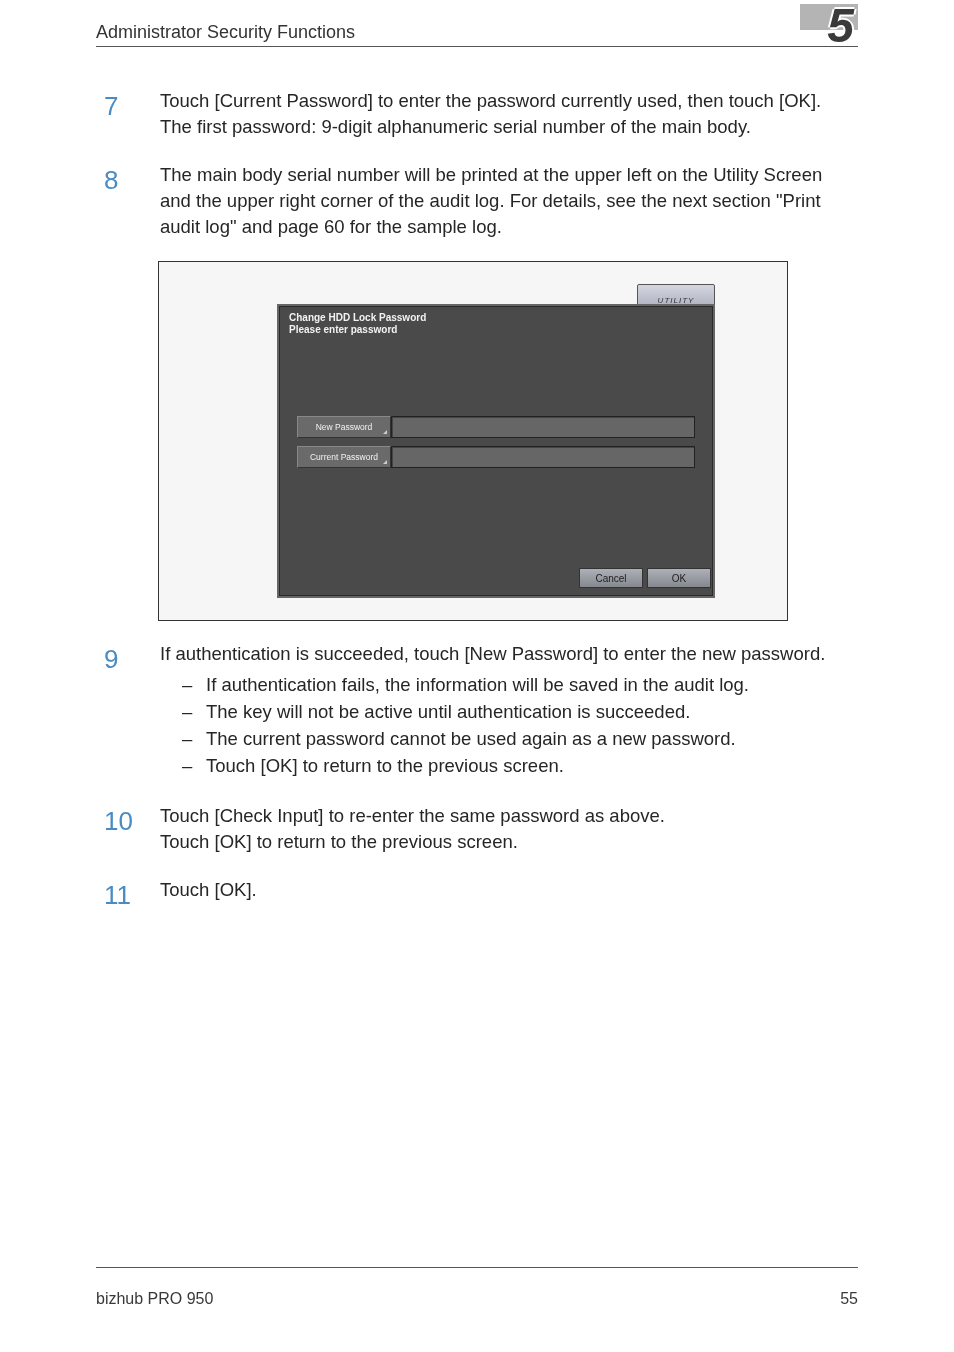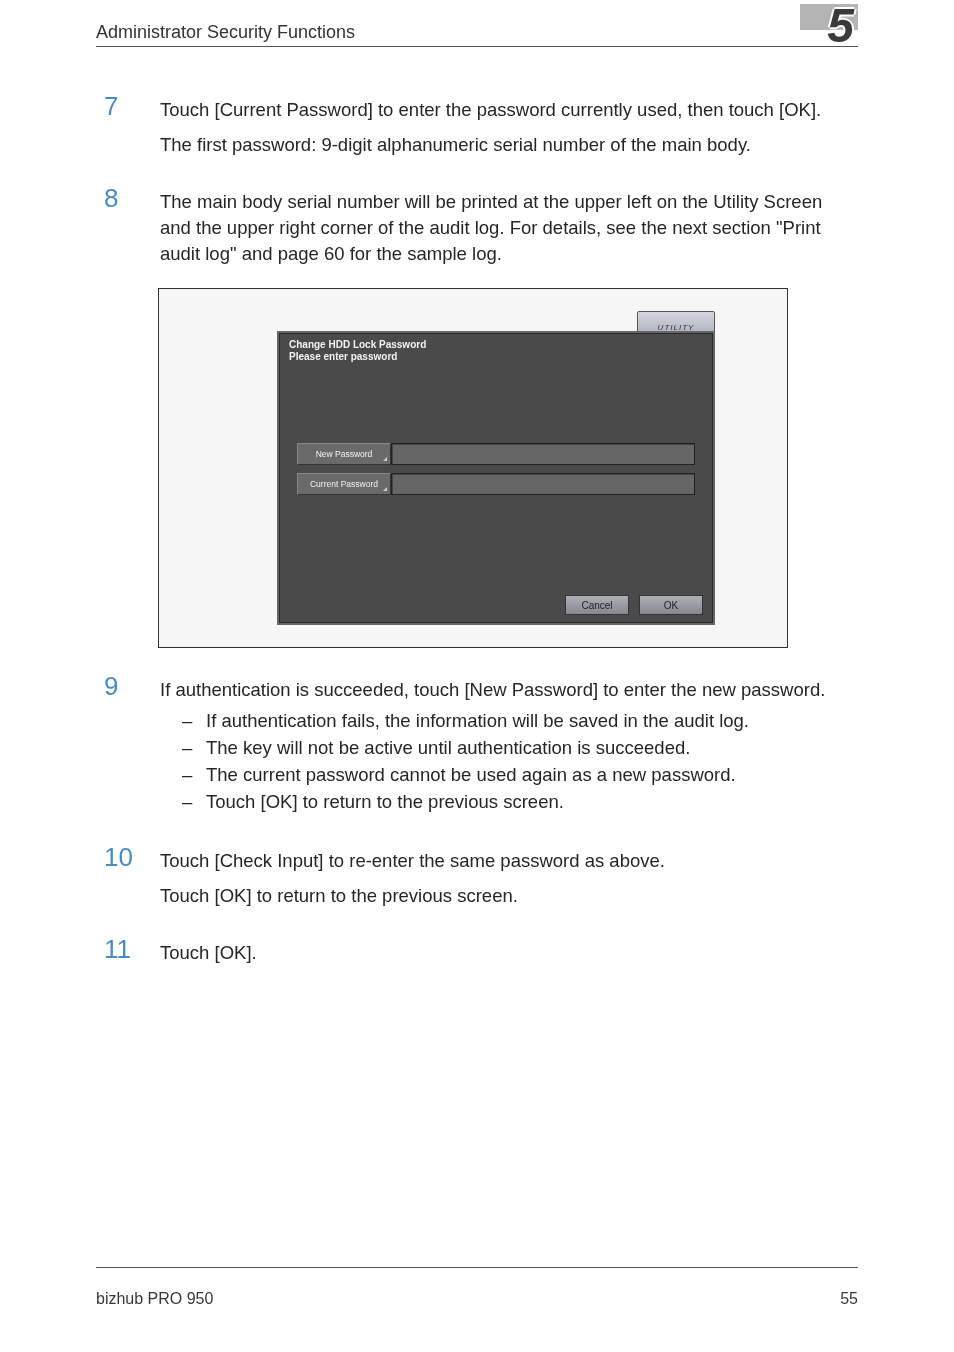--- a/index.html
+++ b/index.html
@@ -74,21 +74,20 @@
       font-weight: normal;
       padding-left: 8px;
     }
     .step-body {
       flex: 1;
       font-size: 18.5px;
       color: #262626;
     }
     .step-body .para {
       margin-bottom: 0;
-      margin-top: 9px;
     }
     .bullet-list {
       padding-left: 22px;
       margin-top: 6px;
     }
     .bullet-item {
       position: relative;
       padding-left: 24px;
       margin-bottom: 2px;
       line-height: 1.35;
@@ -189,23 +188,23 @@
     }
     .field-input {
       flex: 1;
       background: #666;
       border: 1px solid #222;
       box-shadow: inset 1px 1px 0 #444;
     }
     .screen-footer {
       position: absolute;
       bottom: 8px;
-      right: 10px;
-      display: flex;
-      gap: 10px;
+      right: 2px;
+      display: flex;
+      gap: 4px;
       justify-content: flex-end;
     }
     .screen-footer .s-btn {
       width: 64px;
       height: 20px;
       background: linear-gradient(#aeb0b8, #86888f);
       border: 1px solid #333;
       color: #222;
       font-size: 10px;
       display: flex;

